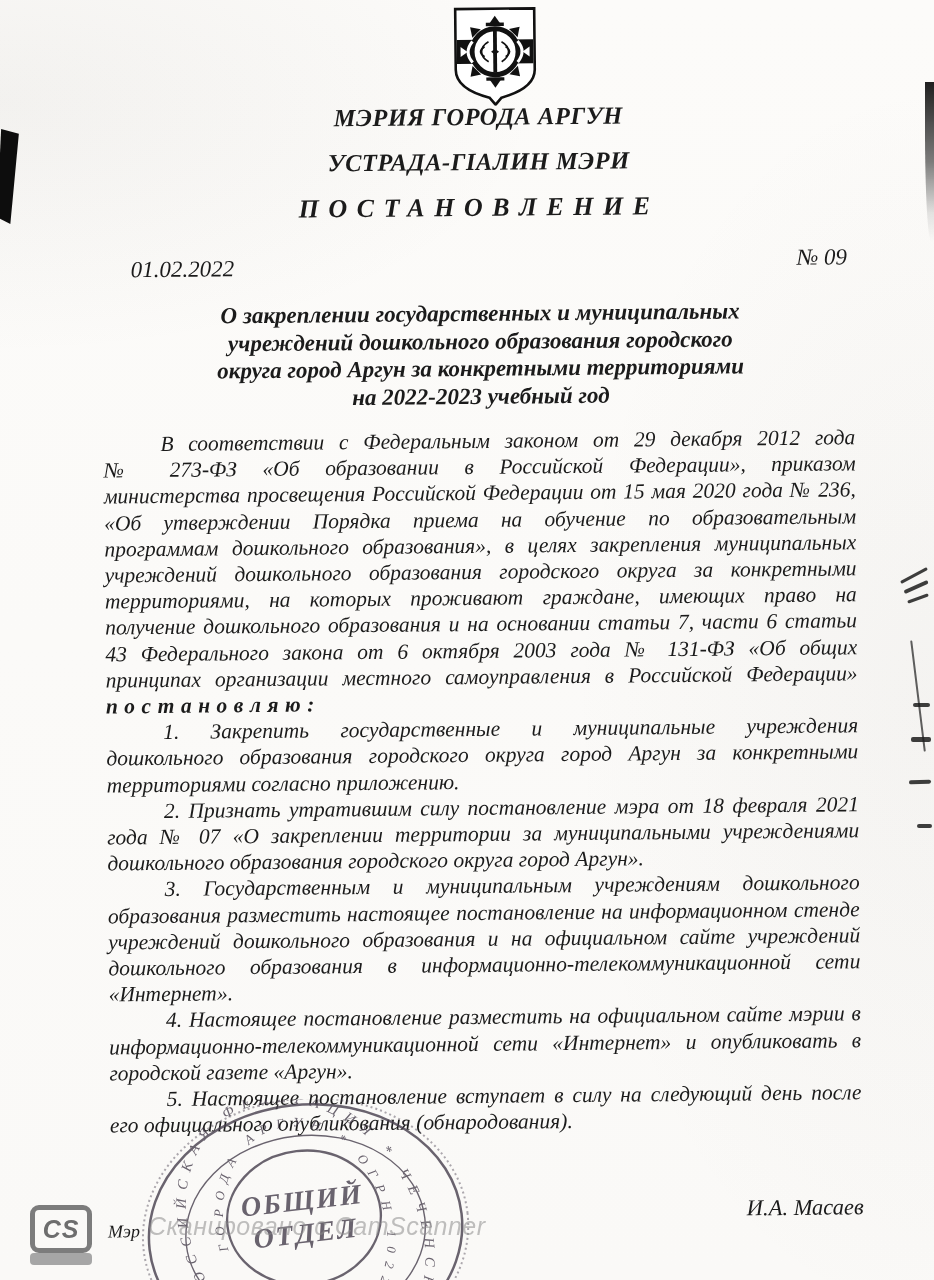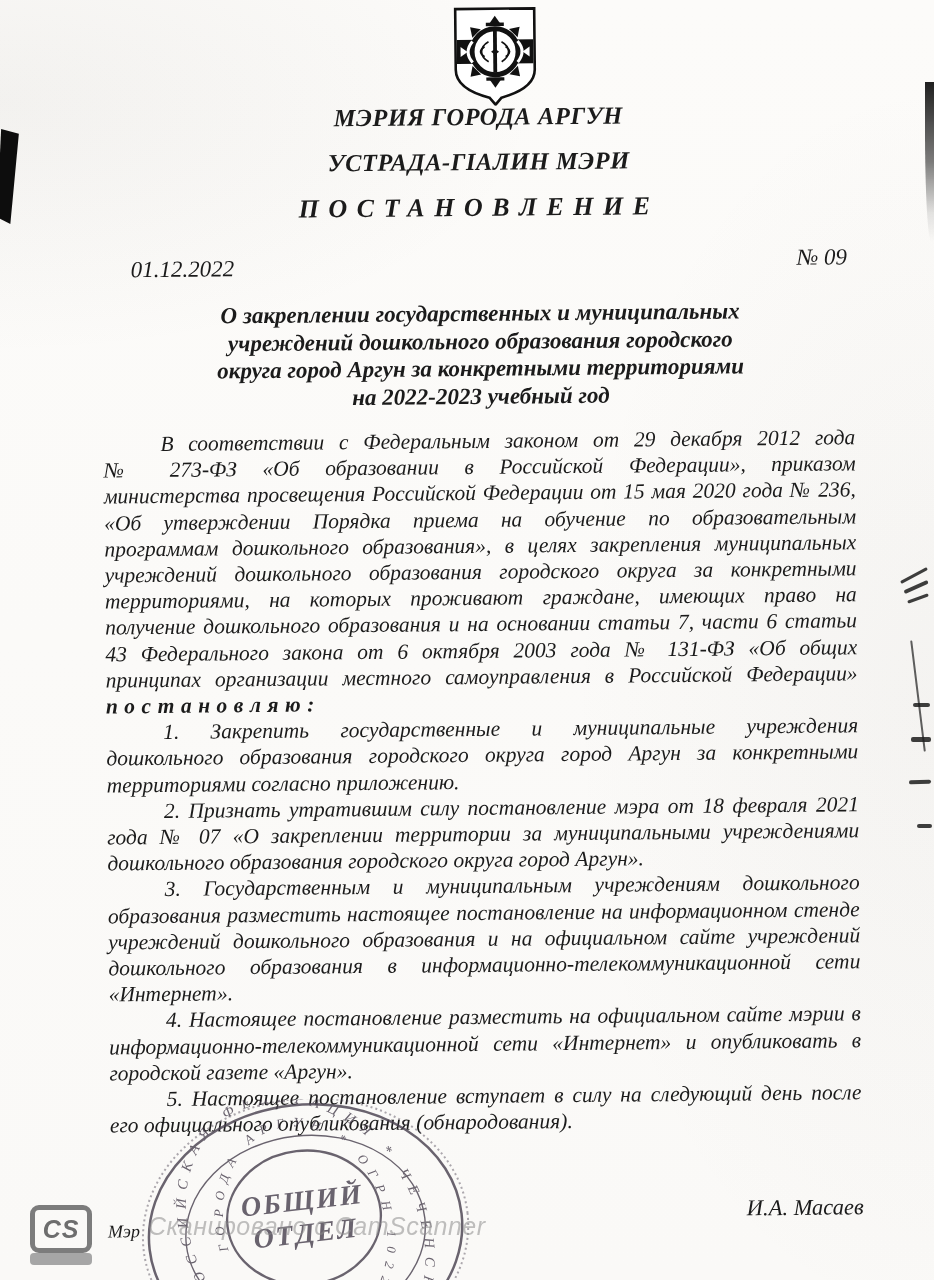--- a/index.html
+++ b/index.html
@@ -131,21 +131,21 @@
       <g fill="#fff">
         <path d="M20 46 l-7 -5 v10 Z"></path>
         <path d="M75 46 l7 -5 v10 Z"></path>
       </g>
     </svg>
 
     <div class="org-ru">МЭРИЯ ГОРОДА АРГУН</div>
     <div class="org-che">УСТРАДА-ГIАЛИН МЭРИ</div>
     <div class="doc-type">ПОСТАНОВЛЕНИЕ</div>
 
-    <div class="meta-date">01.12.2022</div>
+    <div class="meta-date">01.02.2022</div>
     <div class="meta-number">№ 09</div>
 
     <div class="title-block">
         <div class="line first">О закреплении государственных и муниципальных</div>
         <div class="line">учреждений дошкольного образования городского</div>
         <div class="line">округа город Аргун за конкретными территориями</div>
         <div class="line last">на 2022-2023 учебный год</div>
       </div>
 
     <div class="body-block">

